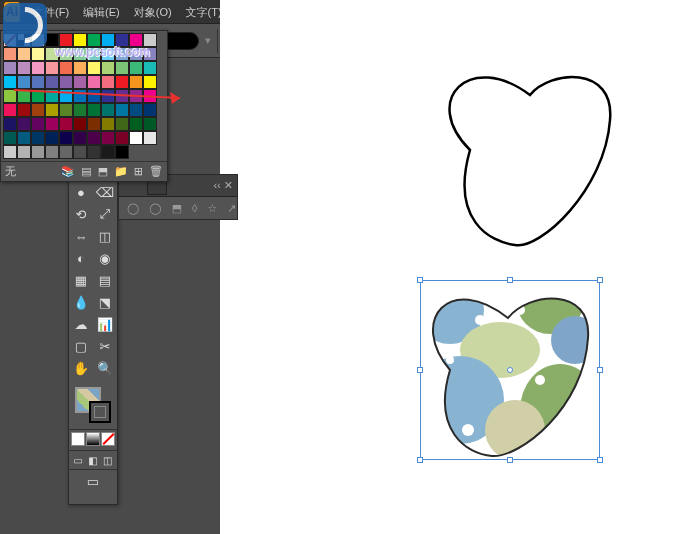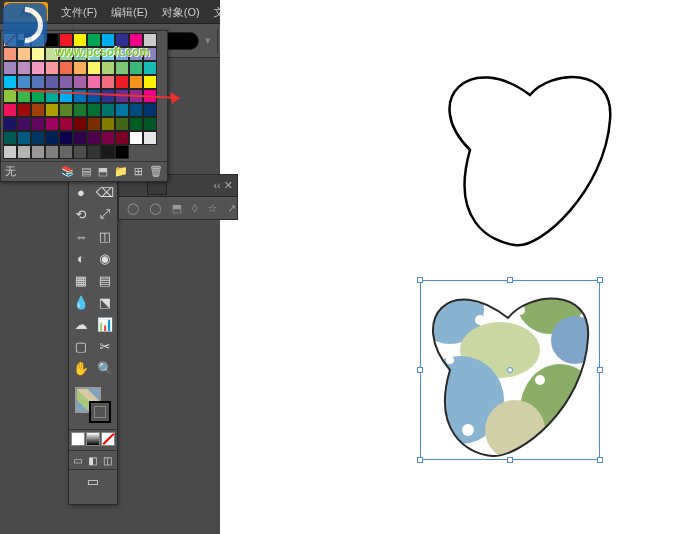--- a/index.html
+++ b/index.html
@@ -1,18 +1,18 @@
 <!DOCTYPE html>
 <html><head>
 <meta charset="utf-8">
 <style>
 *{margin:0;padding:0;box-sizing:border-box;font-family:"Microsoft YaHei",Arial,sans-serif;font-size:11px;user-select:none}
 body{background:#4a4a4a;width:682px;height:534px;overflow:hidden;position:relative}
 .menubar{height:24px;background:#333;border-bottom:1px solid #222;display:flex;align-items:center;padding:0 4px}
-.ai-logo{width:44px;height:20px;background:#ff9a00;border-radius:3px;color:#330000;display:flex;align-items:center;justify-content:center;font-weight:bold;font-size:12px;margin-right:6px}
+.ai-logo{width:16px;height:20px;background:#ff9a00;border-radius:3px;color:#330000;display:flex;align-items:center;justify-content:center;font-weight:bold;font-size:12px;margin-right:6px}
 .menu-item{color:#ccc;padding:0 7px;font-size:11px;line-height:24px;cursor:default}
 .optbar{height:34px;background:#535353;border-bottom:1px solid #2a2a2a;display:flex;align-items:center;padding:0 8px;gap:6px}
 .opt-swatch{width:26px;height:22px;border:1px solid #222;background:#fff;display:flex;flex-direction:column}
 .opt-sep{width:1px;height:24px;background:#333}
 .opt-brush{width:120px;height:18px;border:1px solid #222;background:#000;border-radius:9px}
 .opt-basic{color:#aaa;border:1px solid #666;padding:2px 8px;font-size:10px}
 .opt-active{color:#ff9a00;background:#3d3d3d;padding:2px 6px;font-size:10px;border:1px solid #222}
 .opt-zoom{background:#fff;color:#000;padding:2px 6px;font-size:10px;width:42px}
 .opt-prefs{margin-left:auto;display:flex;gap:4px;align-items:center}
 .opt-box{width:20px;height:18px;background:#3a3a3a;border:1px solid #222}
@@ -41,21 +41,21 @@
 .sw-footer .ico{color:#ccc;font-size:11px}
 .red-arrow{position:absolute;left:4px;top:84px;width:190px;height:30px;z-index:6;pointer-events:none}
 .graphics-panel{position:absolute;left:118px;top:174px;width:120px;background:#535353;border:1px solid #2a2a2a;z-index:4}
 .gp-tabs{height:22px;background:#404040;border-bottom:1px solid #222;display:flex;align-items:center;padding-left:28px}
 .gp-slot{width:20px;height:18px;background:#3a3a3a;border:1px solid #222;margin-right:3px}
 .gp-body{height:22px;display:flex;align-items:center;gap:10px;padding:0 8px;color:#999;font-size:12px}
 .watermark{position:absolute;left:3px;top:3px;z-index:20;display:flex;align-items:center;opacity:.88}
 .wm-logo{width:44px;height:44px;border-radius:8px;background:#1b5fa8;display:flex;align-items:center;justify-content:center;position:relative}
 .wm-logo::before{content:"";width:26px;height:26px;border:5px solid #fff;border-radius:50%;border-left-color:transparent;border-top-color:transparent;transform:rotate(-45deg)}
 .wm-text{color:#1b5fa8;font-size:20px;font-weight:bold;margin-left:6px;text-shadow:1px 1px 0 #fff,-1px -1px 0 #fff,1px -1px 0 #fff,-1px 1px 0 #fff}
-.wm-sub{position:absolute;left:52px;top:42px;color:#84cc16;font-size:12px;font-weight:bold;text-shadow:1px 1px 0 #fff,-1px -1px 0 #fff}
+.wm-sub{position:absolute;left:52px;top:42px;color:#c4b5fd;font-size:12px;font-weight:bold;text-shadow:1px 1px 0 #fff,-1px -1px 0 #fff}
 .heart-outline{position:absolute;left:220px;top:60px}
 .heart-fill{position:absolute;left:200px;top:280px}
 .sel-box{position:absolute;left:200px;top:280px;width:180px;height:180px}
 .sel-rect{position:absolute;inset:0;border:1px solid #4a8dd6}
 .sel-h{position:absolute;width:6px;height:6px;background:#fff;border:1px solid #4a8dd6}
 .sel-h.tl{left:-3px;top:-3px}.sel-h.tm{left:50%;margin-left:-3px;top:-3px}.sel-h.tr{right:-3px;top:-3px}
 .sel-h.ml{left:-3px;top:50%;margin-top:-3px}.sel-h.mr{right:-3px;top:50%;margin-top:-3px}
 .sel-h.bl{left:-3px;bottom:-3px}.sel-h.bm{left:50%;margin-left:-3px;bottom:-3px}.sel-h.br{right:-3px;bottom:-3px}
 .sel-h.ctr{left:50%;top:50%;margin:-3px 0 0 -3px;border-radius:50%}
 </style>

